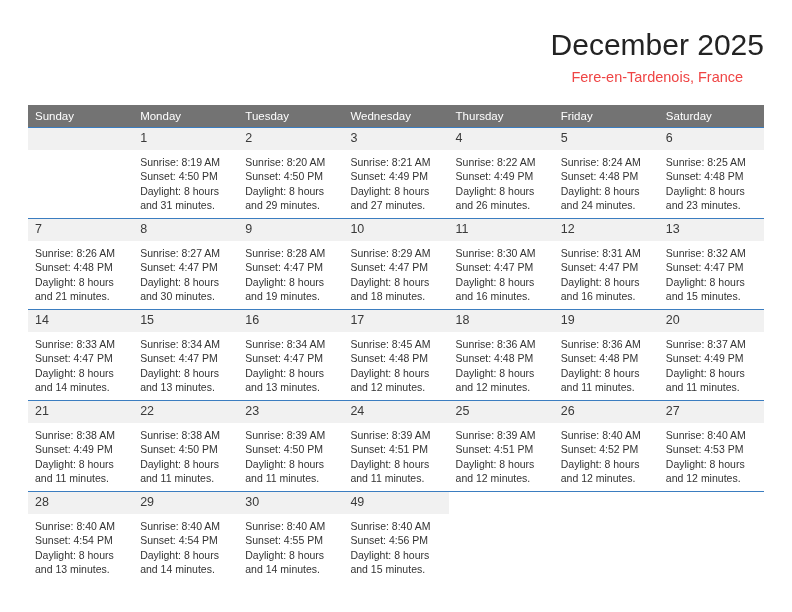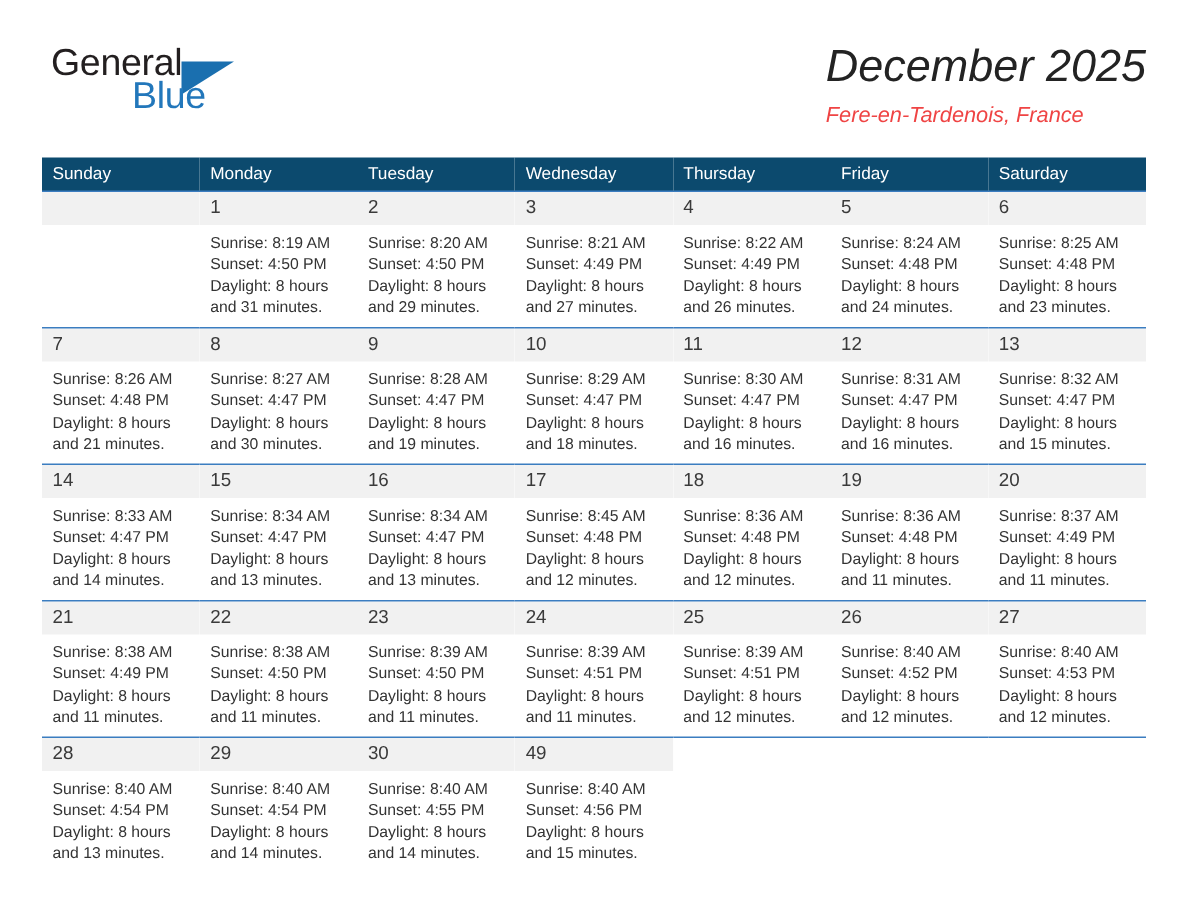--- a/index.html
+++ b/index.html
@@ -61,22 +61,21 @@
     width: 0;
     height: 0;
     border-left: 35px solid #1a6faf;
     border-bottom: 22px solid transparent;
   }
 
   .title-block {
     position: absolute;
     right: 0;
     top: 0;
-    text-align: left;
-    font-style: italic;
+    text-align: center;
   }
   .cal-title {
     font-size: 30px;
     color: #232323;
     line-height: 1.1;
     white-space: nowrap;
   }
   .cal-subtitle {
     margin-top: 9px;
     font-size: 14.5px;
@@ -88,21 +87,21 @@
   
   .calendar {
     position: absolute;
     left: 28px;
     top: 105px;
     width: 736px;
     border-collapse: collapse;
     table-layout: fixed;
   }
   .calendar th {
-    background: #0c4a6e;
+    background: #737373;
     color: #ffffff;
     font-size: 11.5px;
     font-weight: normal;
     text-align: left;
     padding: 5px 0 5px 7px;
     height: 12px;
     vertical-align: middle;
   }
   .calendar td {
     width: 105.14px;
@@ -139,25 +138,20 @@
     white-space: nowrap;
   }
 </style>
 </head>
 <body>
 
 <div class="page">
 
   <div class="header">
 
-    <div class="brand">
-      <span class="brand-general">General</span>
-      <span class="brand-triangle"></span>
-      <span class="brand-blue">Blue</span>
-    </div>
 
     <div class="title-block">
       <div class="cal-title">December 2025</div>
       <div class="cal-subtitle">Fere-en-Tardenois, France</div>
     </div>
 
   </div>
 
   <table class="calendar">
     <thead>

